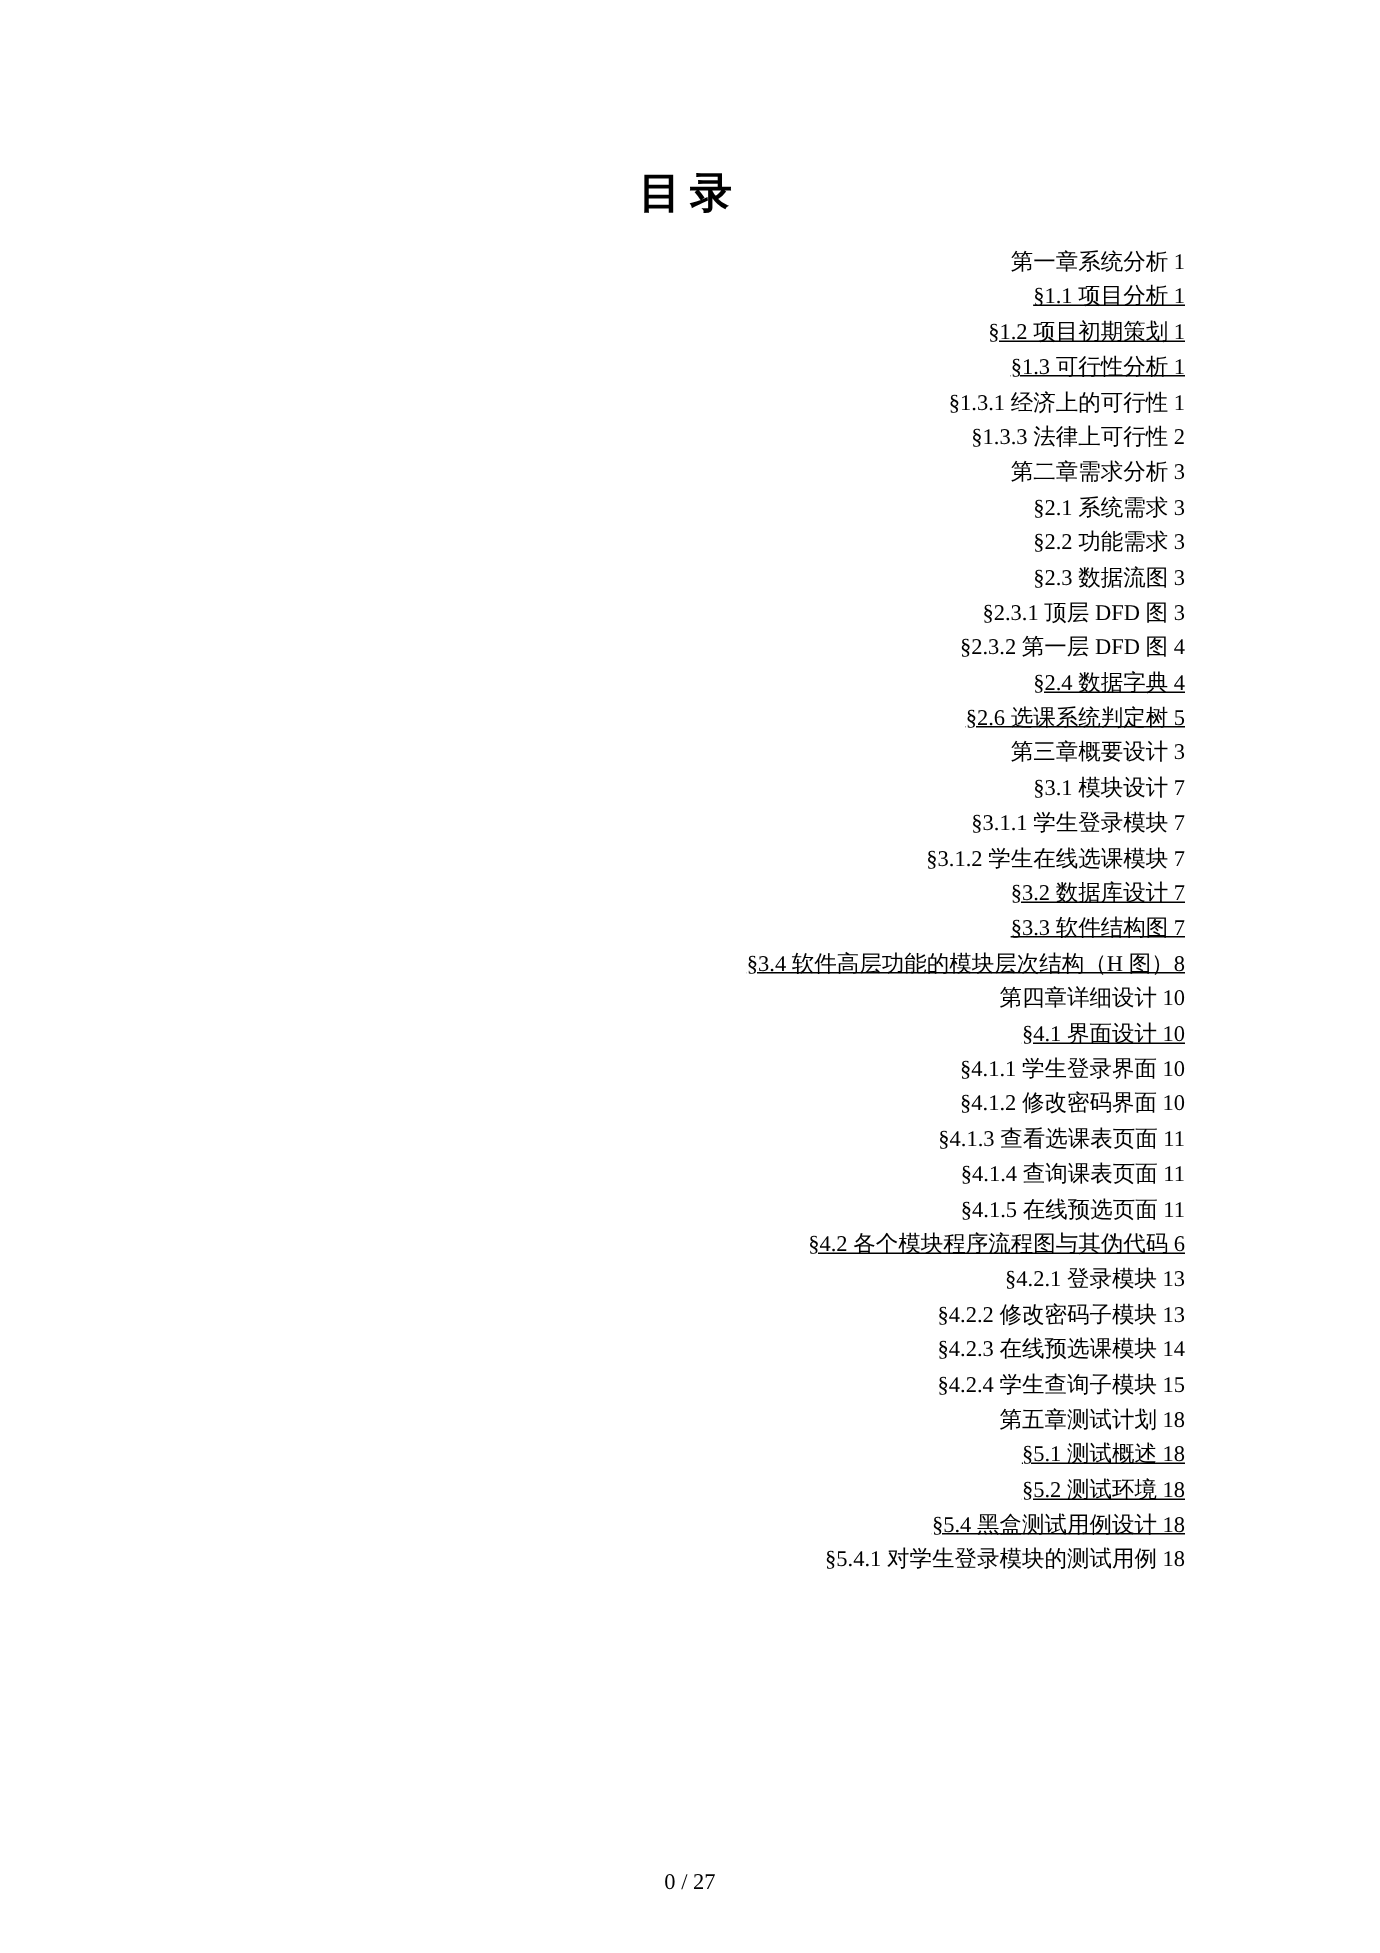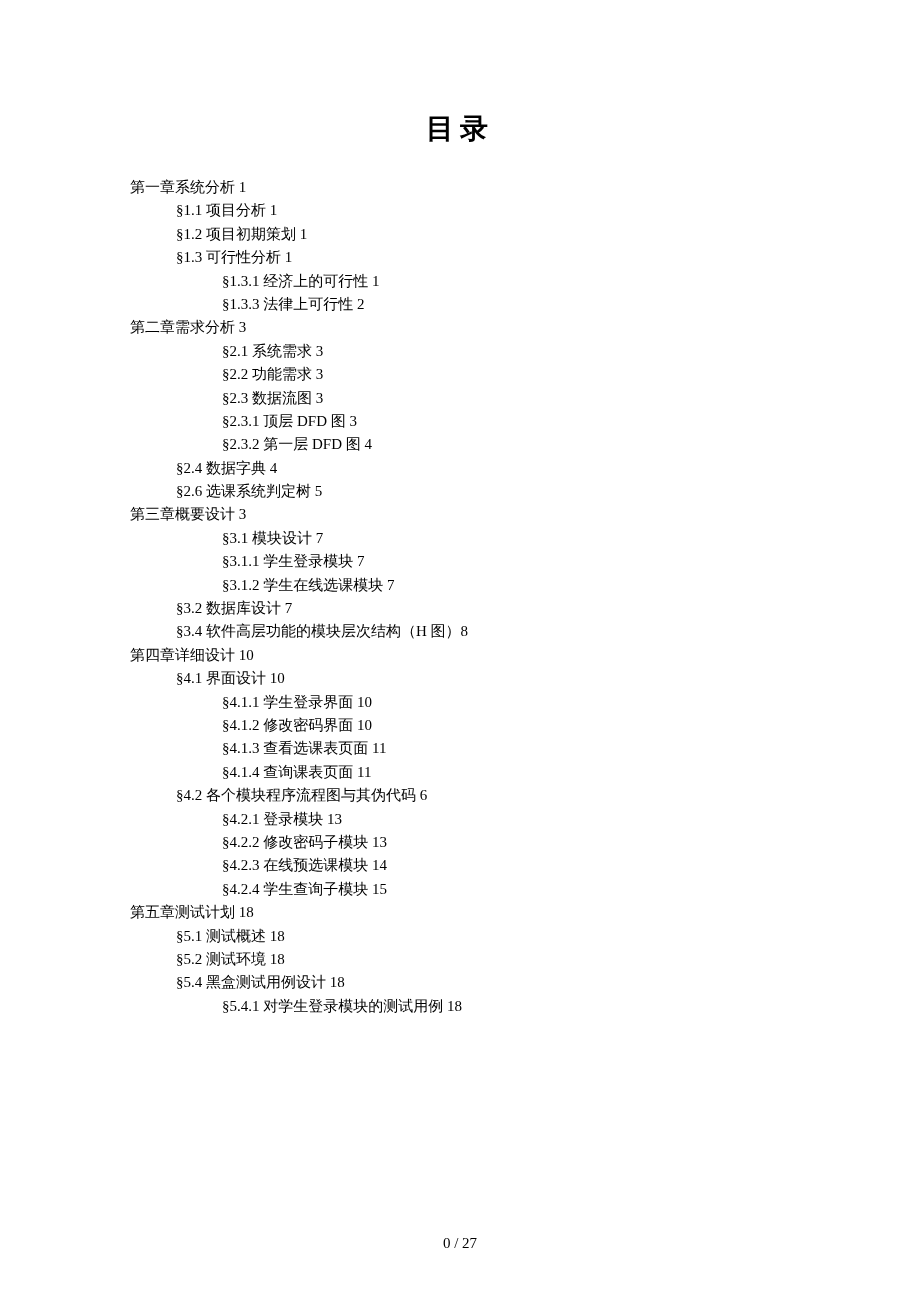--- a/index.html
+++ b/index.html
@@ -16,33 +16,34 @@
       position: relative;
     }
     .page {
       padding: 110px 130px 60px 130px;
     }
     .title {
       text-align: center;
       font-size: 28px;
       font-weight: bold;
       letter-spacing: 6px;
-      margin-bottom: 28px;
+      margin-bottom: 16px;
     }
     .toc-line {
       font-size: 15px;
       line-height: 1.56;
       white-space: nowrap;
+      text-align: right;
     }
     .indent-0 { padding-left: 0; }
-    .indent-1 { padding-left: 46px; }
+    .indent-1 { padding-left: 46px; text-decoration: underline; }
     .indent-2 { padding-left: 92px; }
     .page-number {
       position: absolute;
-      bottom: 50px;
+      bottom: 38px;
       left: 0;
       width: 100%;
       text-align: center;
       font-size: 15px;
     }
   </style>
 </head>
 <body>
 
 <div class="page">
@@ -60,27 +61,29 @@
       <div class="toc-line indent-2">§2.3  数据流图 3</div>
       <div class="toc-line indent-2">§2.3.1 顶层 DFD 图 3</div>
       <div class="toc-line indent-2">§2.3.2  第一层 DFD 图 4</div>
       <div class="toc-line indent-1">§2.4  数据字典 4</div>
       <div class="toc-line indent-1">§2.6  选课系统判定树 5</div>
       <div class="toc-line indent-0">第三章概要设计 3</div>
       <div class="toc-line indent-2">§3.1 模块设计 7</div>
       <div class="toc-line indent-2">§3.1.1  学生登录模块 7</div>
       <div class="toc-line indent-2">§3.1.2  学生在线选课模块 7</div>
       <div class="toc-line indent-1">§3.2  数据库设计 7</div>
+      <div class="toc-line indent-1">§3.3  软件结构图 7</div>
       <div class="toc-line indent-1">§3.4  软件高层功能的模块层次结构（H 图）8</div>
       <div class="toc-line indent-0">第四章详细设计 10</div>
       <div class="toc-line indent-1">§4.1  界面设计 10</div>
       <div class="toc-line indent-2">§4.1.1 学生登录界面 10</div>
       <div class="toc-line indent-2">§4.1.2 修改密码界面 10</div>
       <div class="toc-line indent-2">§4.1.3 查看选课表页面 11</div>
       <div class="toc-line indent-2">§4.1.4 查询课表页面 11</div>
+      <div class="toc-line indent-2">§4.1.5 在线预选页面 11</div>
       <div class="toc-line indent-1">§4.2  各个模块程序流程图与其伪代码 6</div>
       <div class="toc-line indent-2">§4.2.1  登录模块 13</div>
       <div class="toc-line indent-2">§4.2.2 修改密码子模块 13</div>
       <div class="toc-line indent-2">§4.2.3 在线预选课模块 14</div>
       <div class="toc-line indent-2">§4.2.4 学生查询子模块 15</div>
       <div class="toc-line indent-0">第五章测试计划 18</div>
       <div class="toc-line indent-1">§5.1  测试概述 18</div>
       <div class="toc-line indent-1">§5.2  测试环境 18</div>
       <div class="toc-line indent-1">§5.4  黑盒测试用例设计 18</div>
       <div class="toc-line indent-2">§5.4.1  对学生登录模块的测试用例 18</div>

